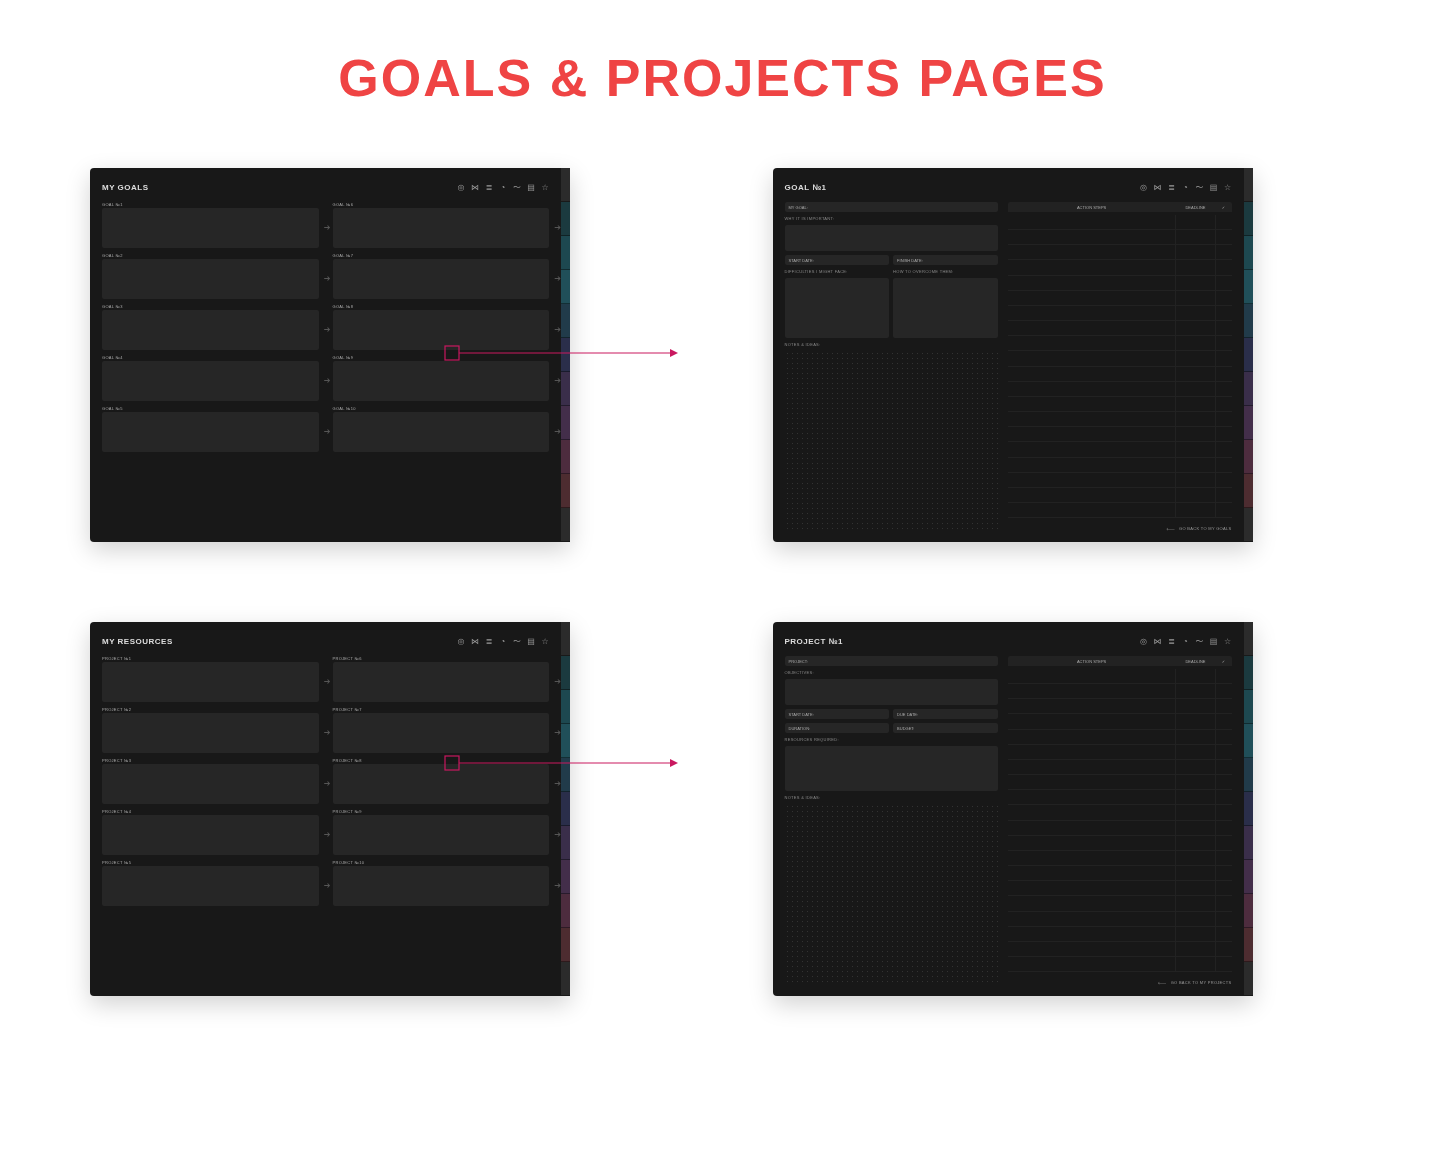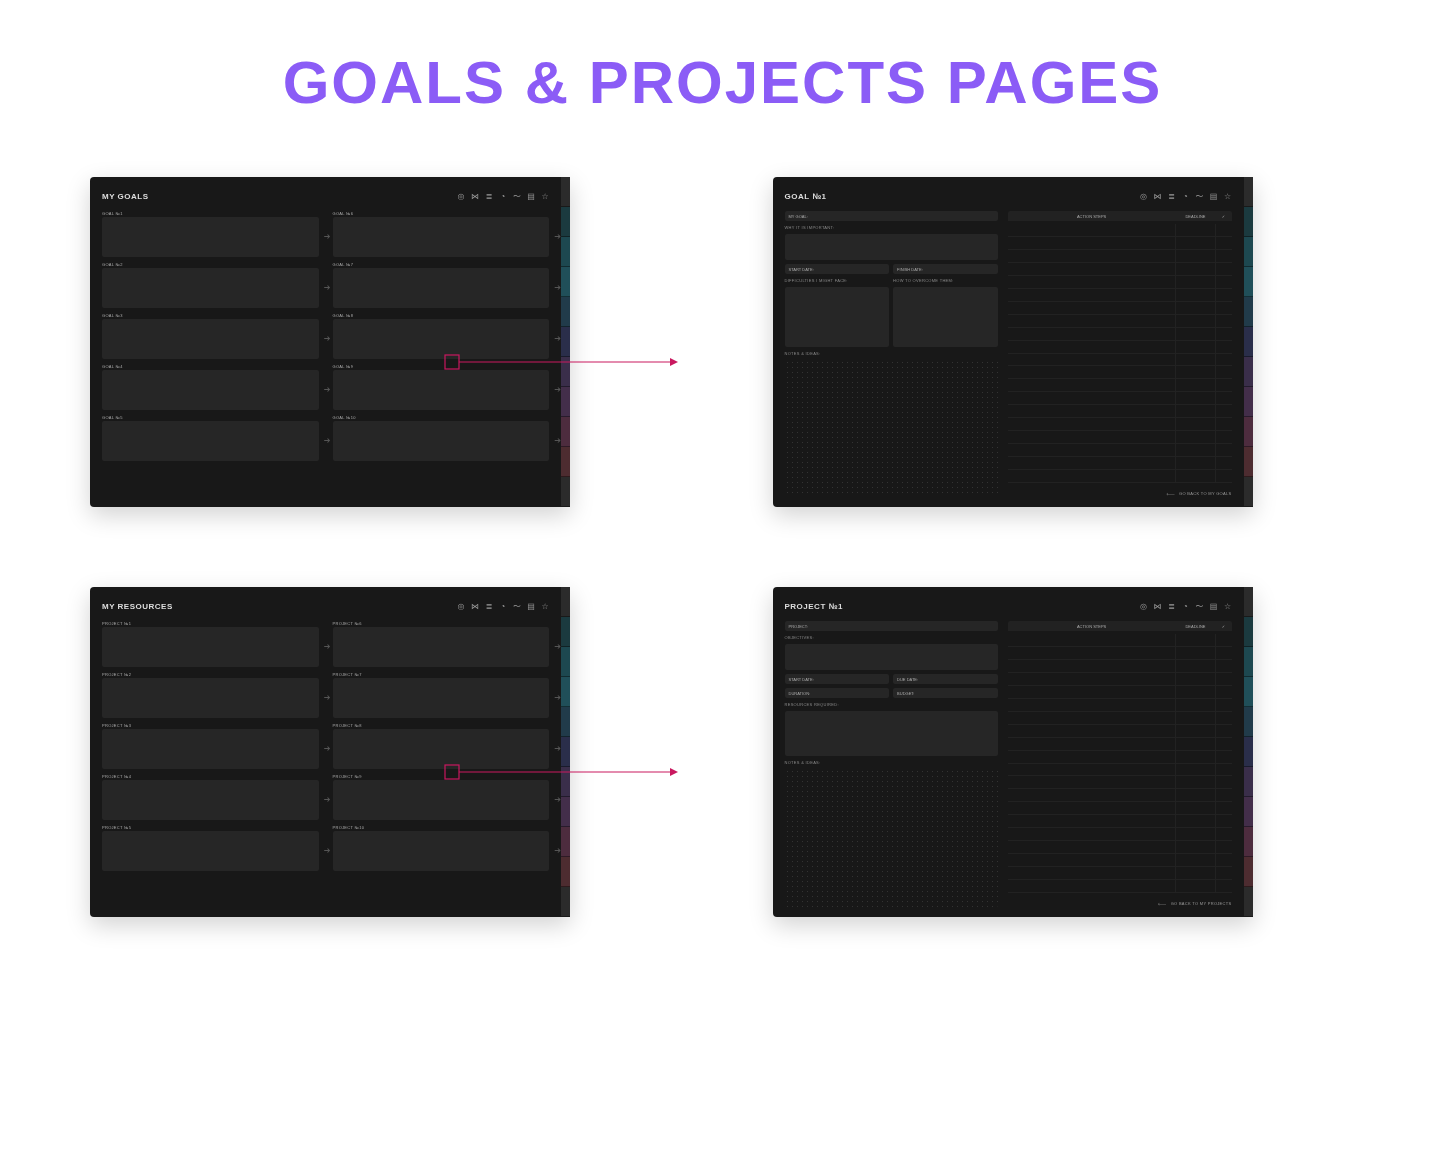--- a/index.html
+++ b/index.html
@@ -4,41 +4,41 @@
 <style>
   * { box-sizing: border-box; margin: 0; padding: 0; }
   body {
     font-family: Arial, Helvetica, sans-serif;
     background: #ffffff;
     width: 1445px;
     height: 1156px;
     position: relative;
   }
   .main-title {
-    font-size: 60px;
+    font-size: 52px;
     font-weight: 700;
     letter-spacing: 2px;
-    color: #8b5cf6;
+    color: #ef4444;
     text-align: center;
     padding-top: 48px;
     padding-bottom: 60px;
   }
   .grid {
     display: grid;
     grid-template-columns: 1fr 1fr;
     grid-template-rows: 1fr 1fr;
     gap: 80px 100px;
     padding: 0 90px;
     position: relative;
   }
   .panel {
     background: #181818;
     border-radius: 4px;
     width: 480px;
-    height: 330px;
+    height: 374px;
     position: relative;
     box-shadow: 0 8px 24px rgba(0,0,0,.18);
     color: #ddd;
     display: flex;
   }
   .panel-body {
     flex: 1;
     padding: 10px 12px 10px 12px;
     display: flex;
     flex-direction: column;

